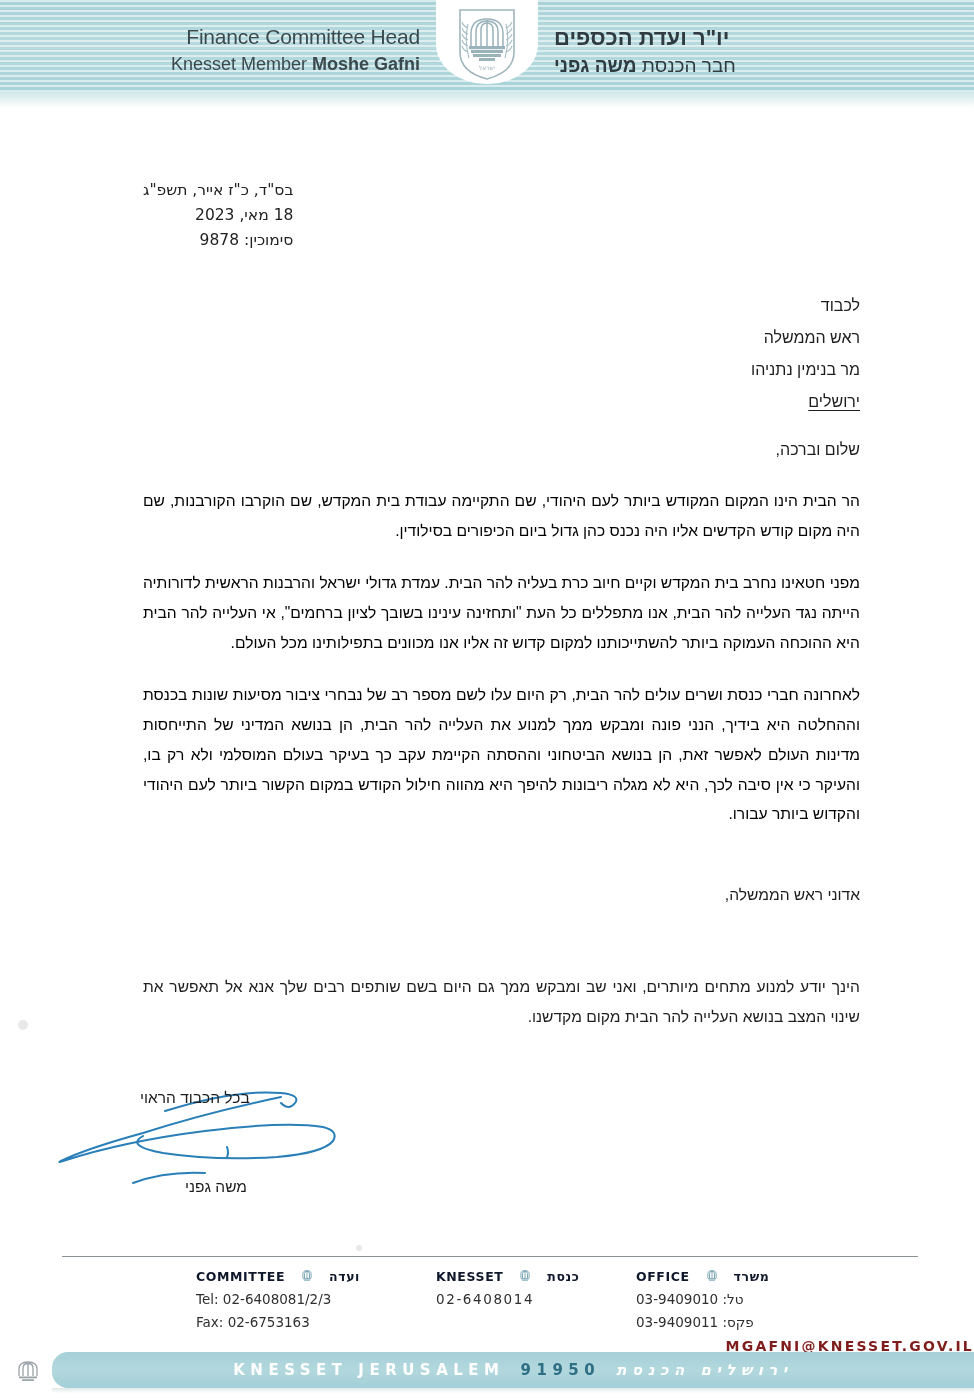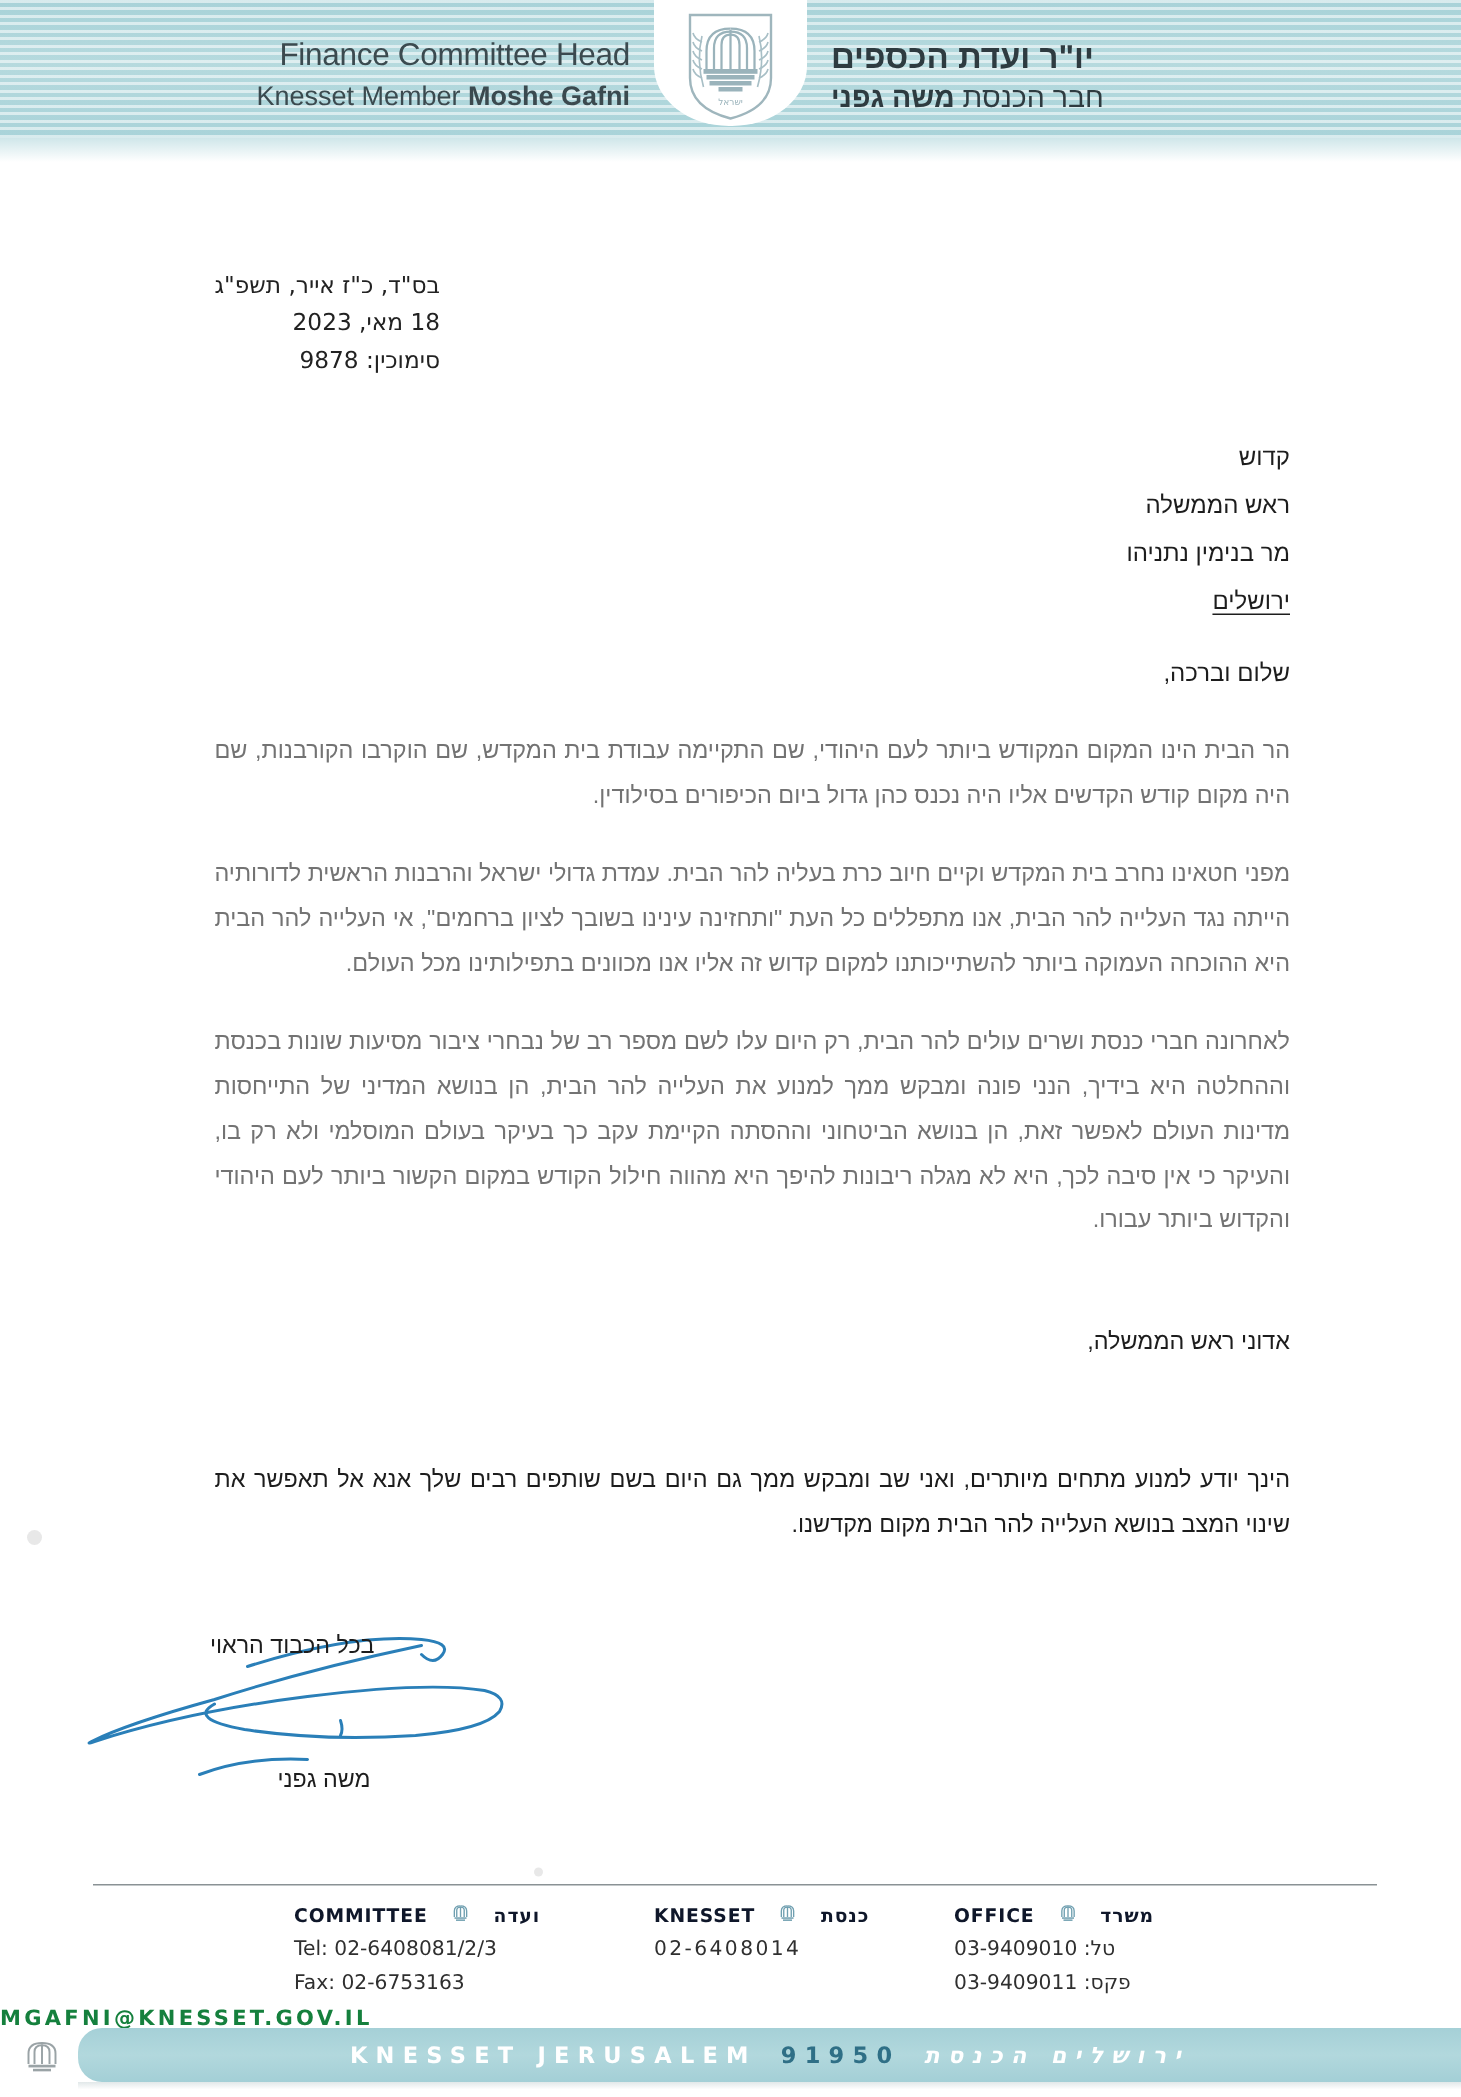--- a/index.html
+++ b/index.html
@@ -137,21 +137,21 @@
   }
   .body-block {
     position: absolute;
     top: 378px;
     left: 143px;
     width: 717px;
     direction: rtl;
     text-align: justify;
     font-size: 15.6px;
     line-height: 1.92;
-    color: #737373;
+    color: #000000;
   }
   .body-block p {
     margin: 0 0 22px 0;
   }
   .body-block p.last { margin-bottom: 0; }
   .salute2 {
     position: absolute;
     top: 778px;
     right: 114px;
     direction: rtl;
@@ -245,25 +245,25 @@
   .fcol .row { white-space: nowrap; }
   .fcol-committee { left: 196px; width: 210px; text-align: left; }
   .fcol-knesset   { left: 436px; width: 190px; text-align: left; }
   .fcol-office    { left: 636px; width: 190px; text-align: left; }
   .fcol-knesset .head, .fcol-office .head { }
   .email {
     position: absolute;
     top: 72px;
     left: 0;
     width: 974px;
-    text-align: left;
+    text-align: right;
     font-size: 14px;
     font-weight: bold;
     letter-spacing: 2.2px;
-    color: #15803d;
+    color: #7f1d1d;
     font-family: "DejaVu Sans", sans-serif;
   }
 
   
   .bottombar {
     position: absolute;
     top: 1352px;
     left: 52px;
     width: 922px;
     height: 36px;
@@ -358,21 +358,21 @@
 
 <div class="sheet">
 
   <div class="meta">
     <div>בס"ד, כ"ז אייר, תשפ"ג</div>
     <div>18 מאי, 2023</div>
     <div>סימוכין: 9878</div>
   </div>
 
   <div class="addressee">
-    <div>קדוש</div>
+    <div>לכבוד</div>
     <div>ראש הממשלה</div>
     <div>מר בנימין נתניהו</div>
     <div class="city">ירושלים</div>
   </div>
 
   <div class="greeting">שלום וברכה,</div>
 
   <div class="body-block">
     <p>הר הבית הינו המקום המקודש ביותר לעם היהודי, שם התקיימה עבודת בית המקדש, שם הוקרבו הקורבנות, שם היה מקום קודש הקדשים אליו היה נכנס כהן גדול ביום הכיפורים בסילודין.</p>
     <p>מפני חטאינו נחרב בית המקדש וקיים חיוב כרת בעליה להר הבית. עמדת גדולי ישראל והרבנות הראשית לדורותיה הייתה נגד העלייה להר הבית, אנו מתפללים כל העת "ותחזינה עינינו בשובך לציון ברחמים", אי העלייה להר הבית היא ההוכחה העמוקה ביותר להשתייכותנו למקום קדוש זה אליו אנו מכוונים בתפילותינו מכל העולם.</p>

